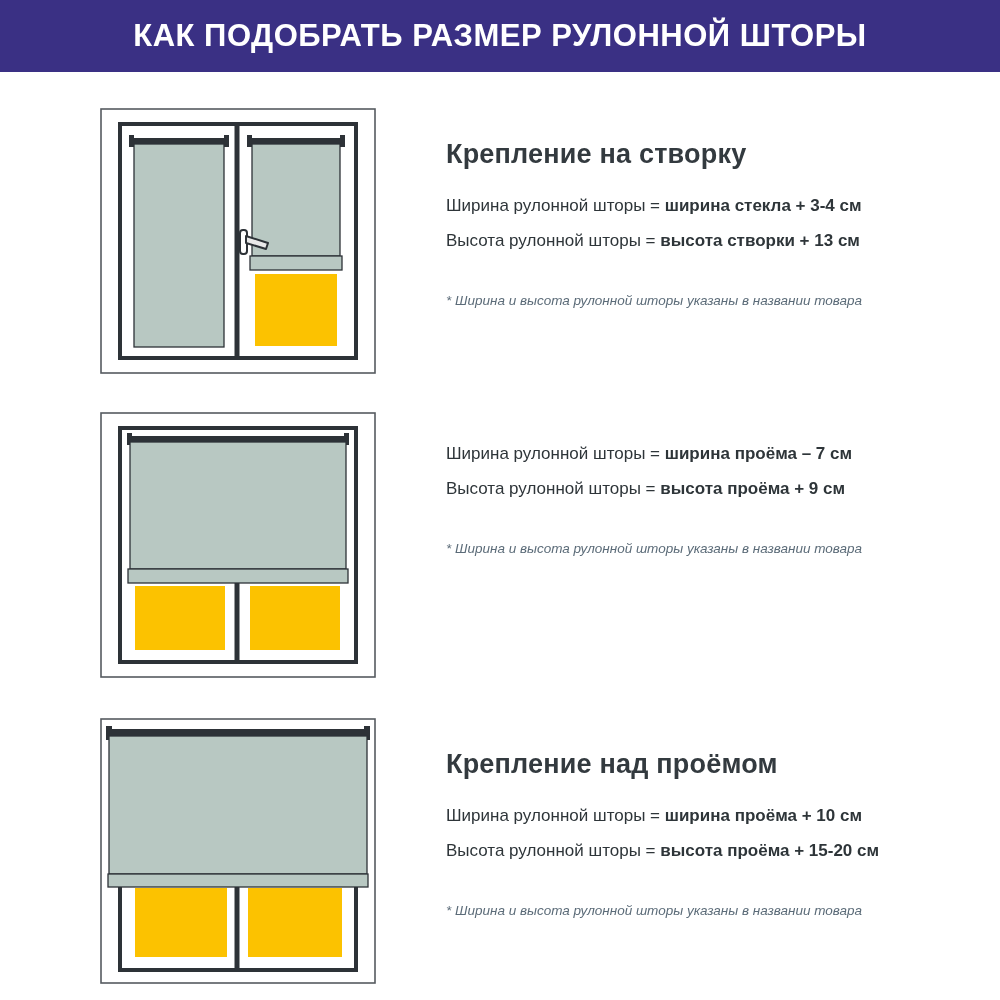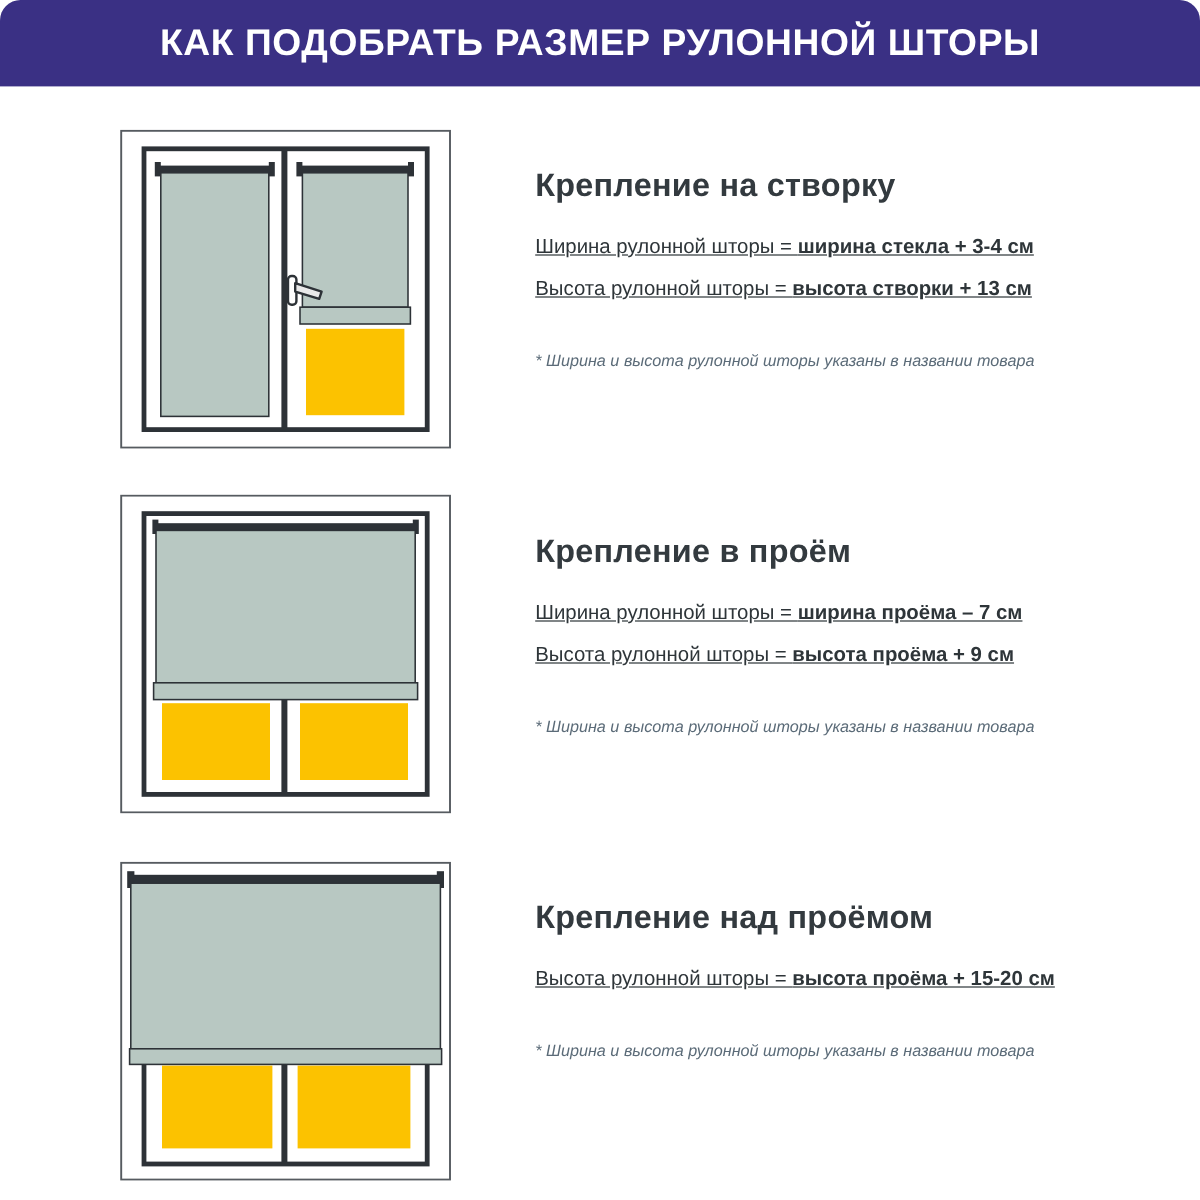--- a/index.html
+++ b/index.html
@@ -17,21 +17,20 @@
   }
   *{margin:0;padding:0;box-sizing:border-box;}
   html,body{background:#ffffff;}
   body{font-family:"Liberation Sans","DejaVu Sans",sans-serif;}
   .page{
     position:relative;
     width:1000px;height:1000px;
     background:var(--bg);
     overflow:hidden;
     margin:0 auto;
-    border-radius:17px;
   }
   .header{
     position:absolute;left:0;top:0;width:1000px;height:72px;
     background:var(--header-bg);
     display:flex;align-items:center;justify-content:center;
   }
   .header h1{
     color:var(--header-text);
     font-size:31px;
     font-weight:700;
@@ -55,21 +54,20 @@
     font-weight:800;
     color:var(--title-dark);
     margin:0 0 26px 0;
     letter-spacing:0.2px;
   }
   .formula{
     font-size:17px;
     color:var(--text-dark);
     margin:0 0 15px 0;
     font-weight:400;
-    text-decoration:underline;
   }
   .formula .bold{font-weight:700;}
   .note{
     font-size:13.5px;
     color:var(--note-gray);
     margin-top:42px;
     font-weight:400;
     font-style:italic;
   }
   
@@ -140,21 +138,20 @@
       <rect class="rod" x="27" y="21" width="5" height="12"></rect>
       <rect class="rod" x="244" y="21" width="5" height="12"></rect>
       <rect class="rod" x="30" y="24" width="216" height="6"></rect>
 
       <rect class="sage" x="30" y="30" width="216" height="127"></rect>
       <rect class="sage" x="28" y="157" width="220" height="14"></rect>
     </svg>
   </div>
 
   <div class="section-text text-2">
-    <h2>Крепление в проём</h2>
     <p class="formula"><span>Ширина рулонной шторы = </span><span class="bold">ширина проёма – 7 см</span></p>
     <p class="formula"><span>Высота рулонной шторы = </span><span class="bold">высота проёма + 9 см</span></p>
     <p class="note">* Ширина и высота рулонной шторы указаны в названии товара</p>
   </div>
 
   <div class="figure fig-3">
     <svg width="276" height="266" viewBox="0 0 276 266" aria-hidden="true">
 
       <rect class="outer-stroke" x="1" y="1" width="274" height="264"></rect>
 
@@ -169,17 +166,18 @@
       <rect class="rod" x="264" y="8" width="6" height="14"></rect>
       <rect class="rod" x="9" y="11" width="258" height="7"></rect>
 
       <rect class="sage" x="9" y="18" width="258" height="138"></rect>
       <rect class="sage" x="8" y="156" width="260" height="13"></rect>
     </svg>
   </div>
 
   <div class="section-text text-3">
     <h2>Крепление над проёмом</h2>
+    <p class="formula"><span>Ширина рулонной шторы = </span><span class="bold">ширина проёма + 10 см</span></p>
     <p class="formula"><span>Высота рулонной шторы = </span><span class="bold">высота проёма + 15-20 см</span></p>
     <p class="note">* Ширина и высота рулонной шторы указаны в названии товара</p>
   </div>
 
 </div>
 
 </body></html>

